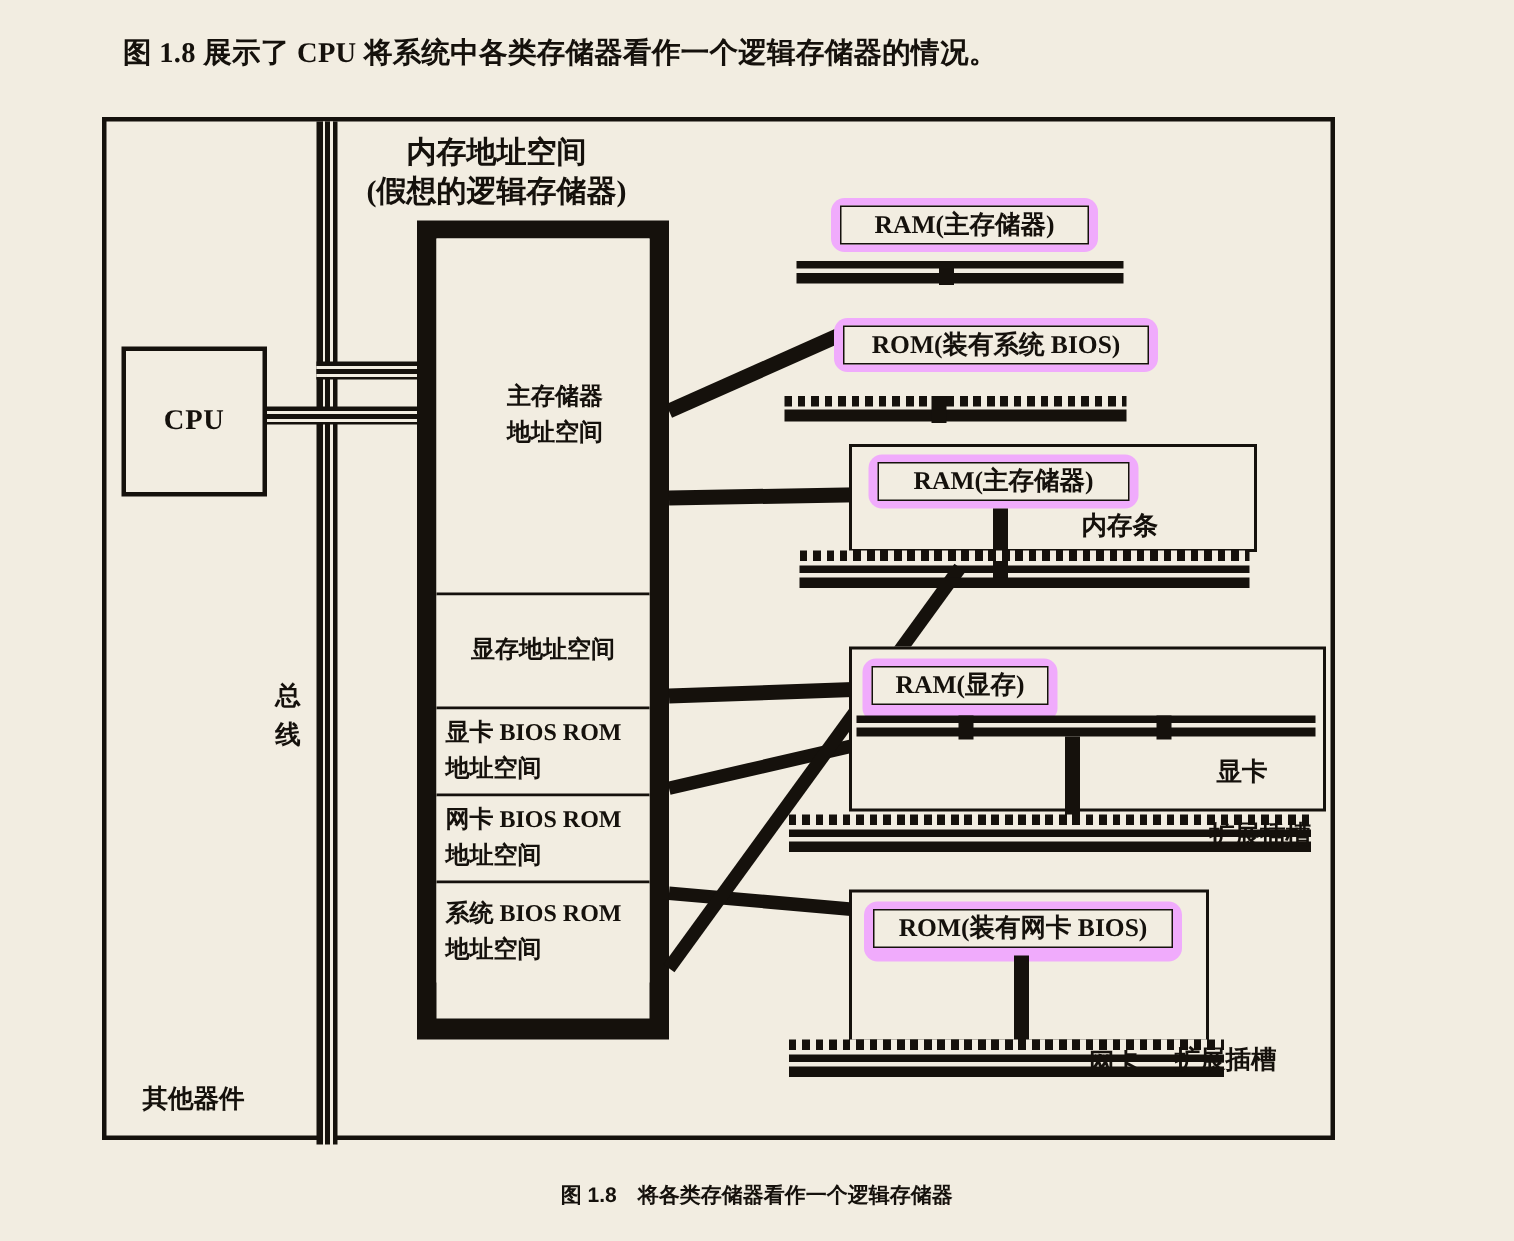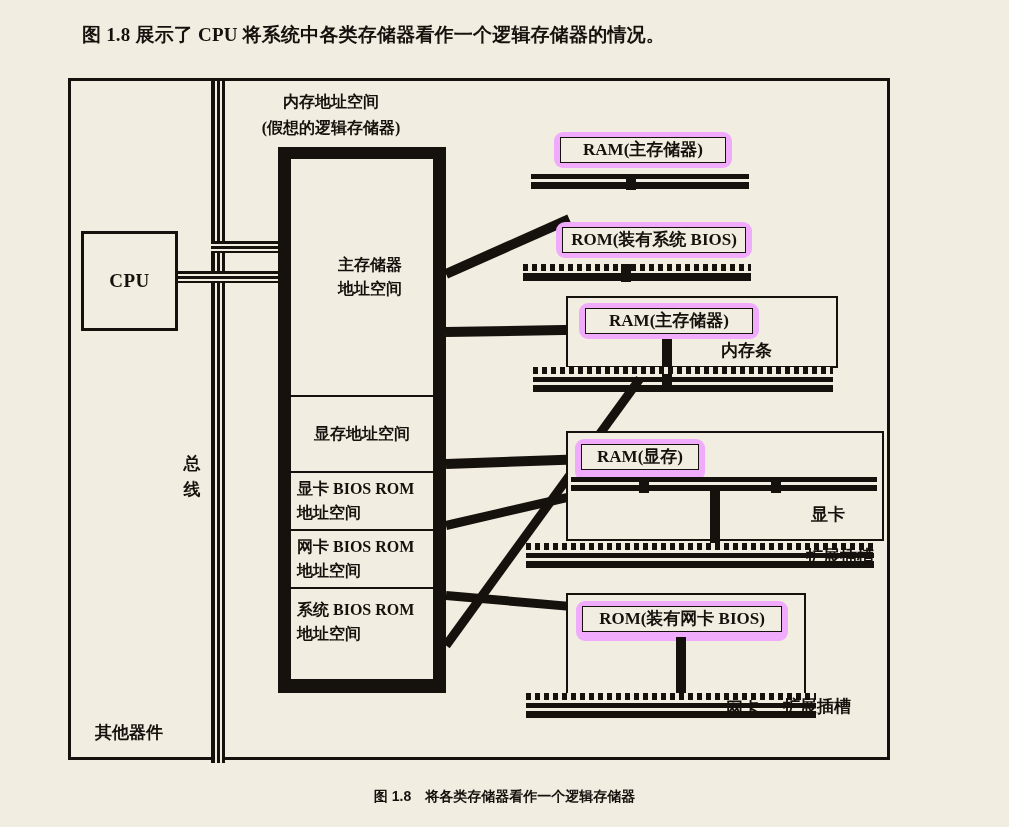--- a/index.html
+++ b/index.html
@@ -71,21 +71,21 @@
 
   
   #other-parts{
     position:absolute;left:24px;top:640px;
     font-size:17px;font-weight:700;
   }
 
   
   #memmap-title{
     position:absolute;left:120px;top:8px;width:280px;
-    text-align:center;font-size:16px;font-weight:700;line-height:26px;
+    text-align:center;font-size:20px;font-weight:700;line-height:26px;
   }
   #memmap-title span{display:block;white-space:nowrap;}
 
   
   #memmap{
     position:absolute;left:207px;top:66px;
     width:168px;height:546px;
     background:#15110c;
     padding:12px 13px 14px 13px;
     box-sizing:border-box;
@@ -229,21 +229,21 @@
 
   <div class="chip" style="left:483px;top:51px;width:178px;height:36px;">
     <div class="chip-face">RAM(主存储器)</div>
   </div>
   <div class="bar-stack" style="left:460px;top:93px;width:218px;height:16px;">
     <div class="b" style="position:absolute;left:0;top:0;width:218px;height:5px;"></div>
     <div class="b" style="position:absolute;left:0;top:8px;width:218px;height:7px;"></div>
     <div class="b" style="position:absolute;left:95px;top:0;width:10px;height:16px;"></div>
   </div>
 
-  <div class="chip" style="left:485px;top:141px;width:196px;height:36px;">
+  <div class="chip" style="left:485px;top:131px;width:216px;height:36px;">
     <div class="chip-face">ROM(装有系统 BIOS)</div>
   </div>
   <div class="bar-stack" style="left:452px;top:183px;width:228px;height:18px;">
     <div class="dots" style="left:0;top:0;width:228px;"></div>
     <div class="b" style="position:absolute;left:0;top:9px;width:228px;height:8px;"></div>
     <div class="b" style="position:absolute;left:98px;top:0;width:10px;height:18px;"></div>
   </div>
 
   <div class="card" style="left:495px;top:215px;width:272px;height:72px;"></div>
   <div class="chip" style="left:508px;top:222px;width:180px;height:36px;">

